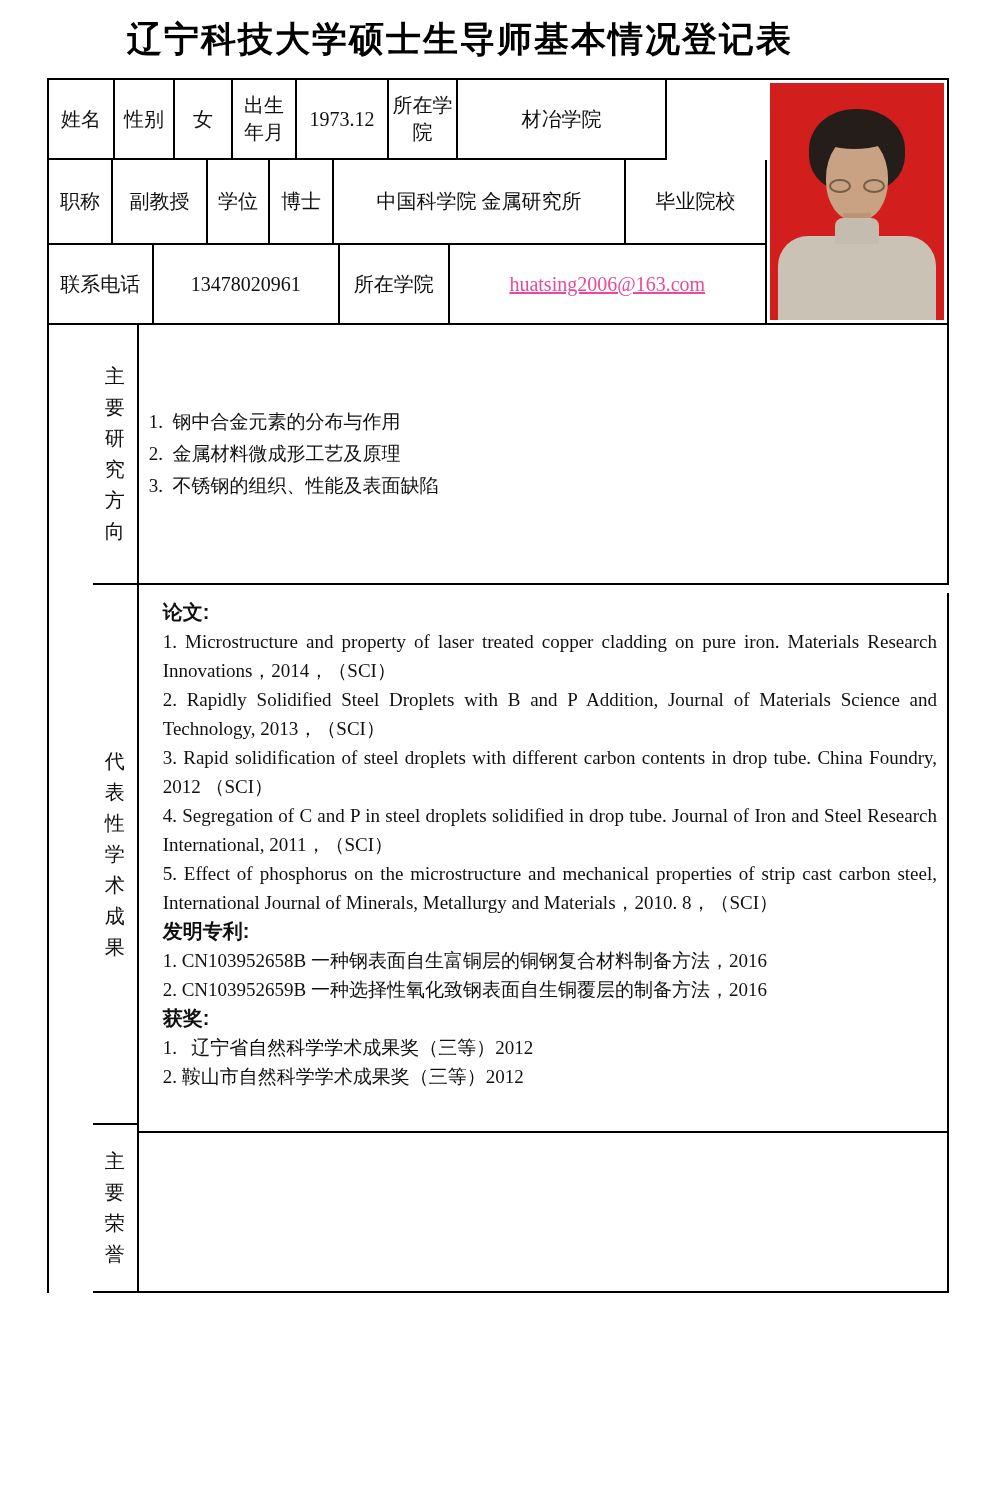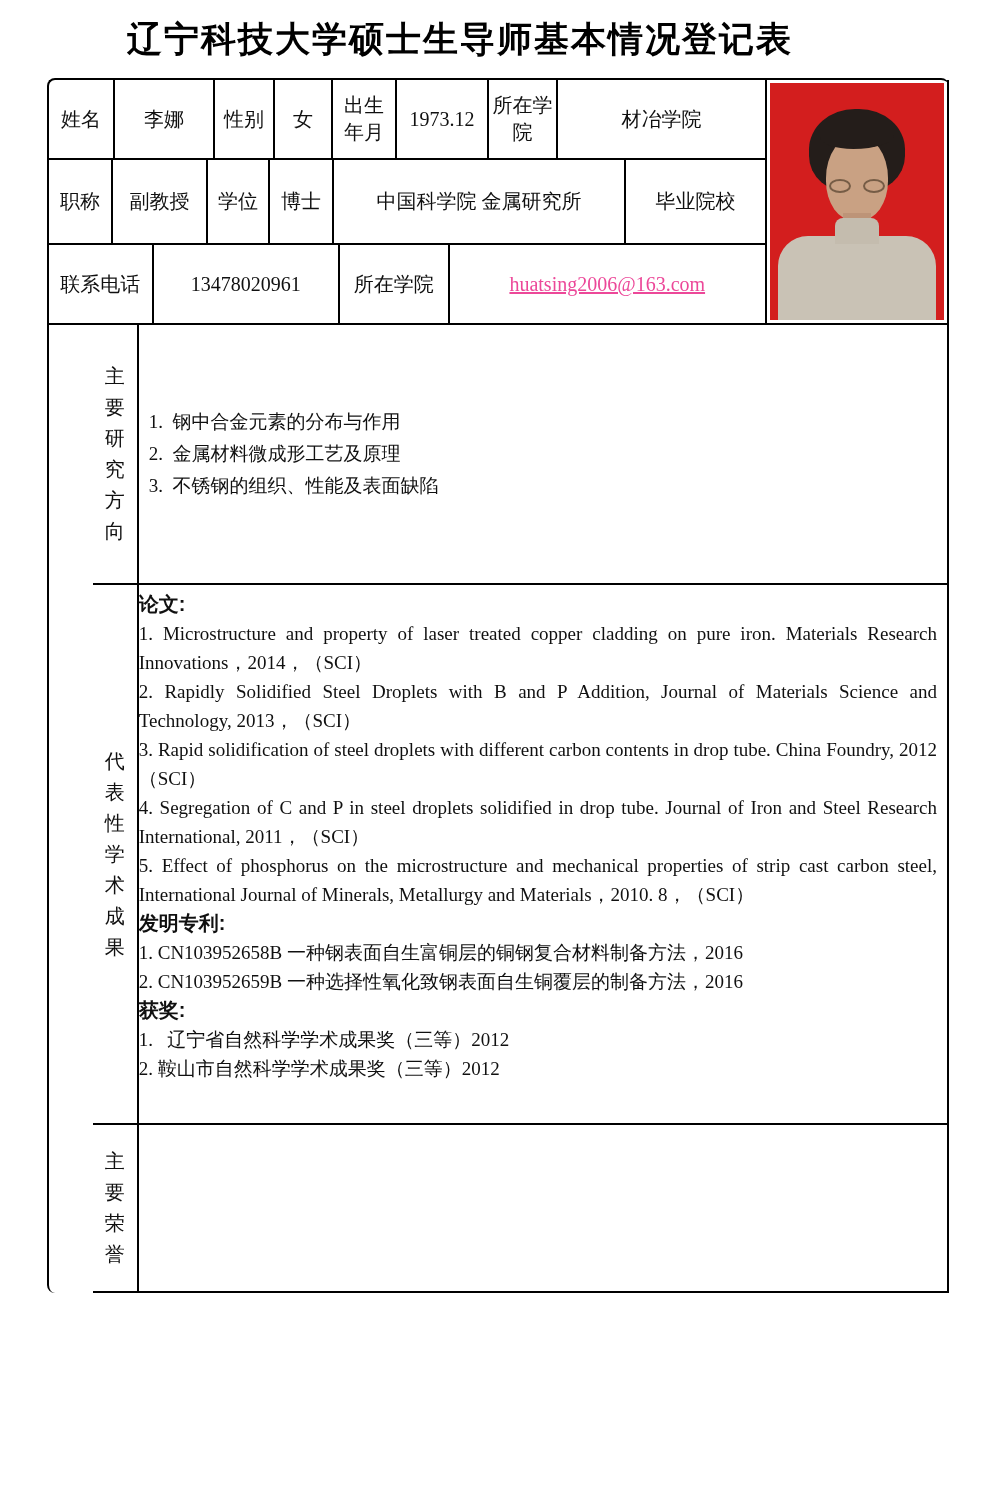--- a/index.html
+++ b/index.html
@@ -18,21 +18,20 @@
     font-size:35px;
     letter-spacing:2px;
     color:#000;
   }
   .reg-table{
     position:absolute;left:47px;top:78px;
     width:900px;
     border-top:2px solid #000;
     border-left:2px solid #000;
     box-sizing:content-box;
-    border-radius:8px;
   }
   .cell{
     box-sizing:border-box;
     border-right:2px solid #000;
     border-bottom:2px solid #000;
     display:flex;align-items:center;justify-content:center;
     text-align:center;
     font-size:20px;
     padding:2px;
     overflow:hidden;
@@ -78,21 +77,21 @@
     text-align:center;word-break:break-all;
   }
   .content-cell{
     box-sizing:border-box;width:852px;
     border-right:2px solid #000;border-bottom:2px solid #000;
     font-size:19px;
   }
   .research-content{display:flex;flex-direction:column;justify-content:center;
     padding:0 19px 0 10px;}
   .research-content p{margin:0;line-height:32px;white-space:pre-wrap;}
-  .achieve-content{padding:5px 10px 0 0;}
+  .achieve-content{padding:5px 10px 0 24px;margin-top:8px;}
   .achieve-content p{margin:0;line-height:29px;}
   .achieve-content .jtext{text-align:justify;text-justify:inter-word;}
   .achieve-content .cntext{white-space:pre-wrap;}
   .sec-header{font-weight:bold;font-size:20px;
     font-family:"Liberation Sans","DejaVu Sans",sans-serif;}
   .email-link{text-decoration:underline;color:#ec4899;cursor:pointer;}
 </style>
 </head>
 <body>
 
@@ -100,21 +99,20 @@
 
   <div class="doc-title">辽宁科技大学硕士生导师基本情况登记表</div>
 
   <div class="reg-table">
 
     <div class="top-section">
       <div class="top-left">
 
         <div class="row" style="height:80px">
           <div class="cell" style="width:66px">姓名</div>
-          <div class="cell" style="width:100px">李娜</div>
           <div class="cell" style="width:60px">性别</div>
           <div class="cell" style="width:58px">女</div>
           <div class="cell" style="width:64px">出生年月</div>
           <div class="cell" style="width:92px">1973.12</div>
           <div class="cell" style="width:69px">所在学院</div>
           <div class="cell" style="width:209px">材冶学院</div>
         </div>
 
         <div class="row" style="height:85px">
           <div class="cell" style="width:64px">职称</div>

